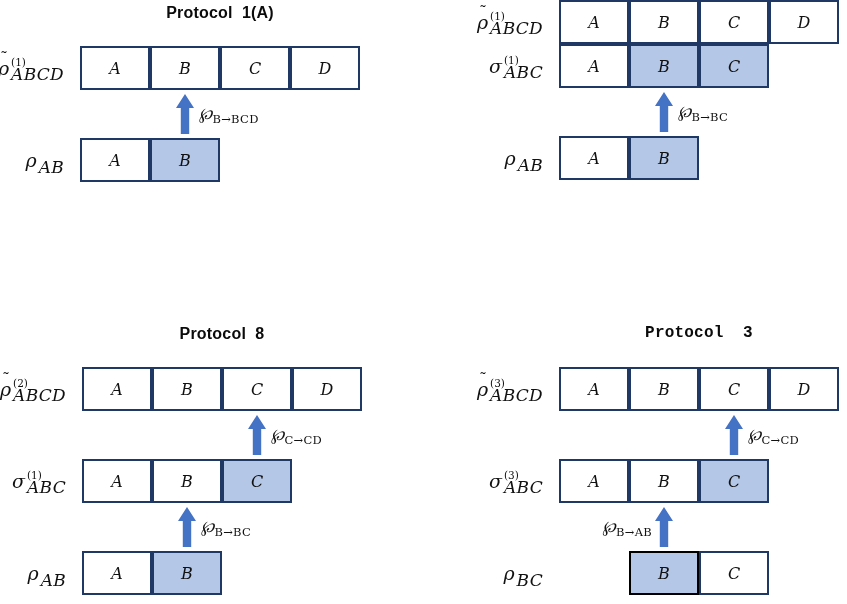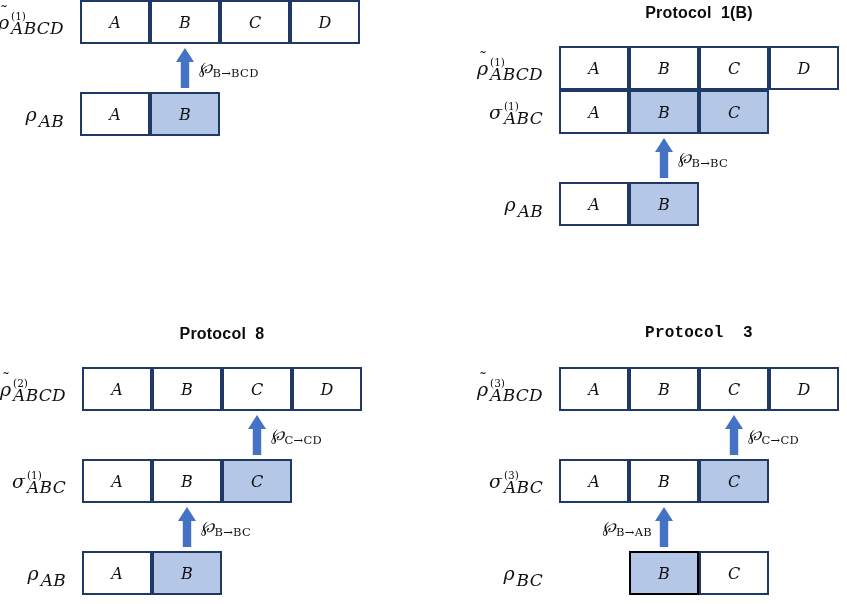--- a/index.html
+++ b/index.html
@@ -36,20 +36,21 @@
   .scripts{display:flex;flex-direction:column;margin-left:2px;font-family:"DejaVu Serif",serif;}
   .s-sup{font-size:10.5px;line-height:11px;font-style:normal;}
   .s-sub{font-size:17px;line-height:12px;font-style:italic;letter-spacing:.3px;}
   .s-sub.solo{margin-top:13px;}
 </style>
 </head>
 <body>
 
 <div id="page">
     <div class="panel tl">
+      <div class="title" style="margin-left: 80px;">Protocol  1(A)</div>
       <div class="row">
         <div class="gutter" style="width: 80px;">
           <span class="state">
             <span class="s-basewrap"><span>ρ</span><span class="s-tilde">˜</span></span>
             <span class="scripts">
               <span class="s-sup">(1)</span>
               <span class="s-sub">ABCD</span>
             </span>
           </span>
         </div>
@@ -75,21 +76,20 @@
             </span>
           </span>
         </div>
         <div class="cells" style="margin-left: 0px;">
           <div class="cell">A</div>
           <div class="cell shaded">B</div>
         </div>
       </div>
     </div>
     <div class="panel tr">
-      <div class="title" style="margin-left: 135px;">Protocol  1(B)</div>
       <div class="row">
         <div class="gutter" style="width: 135px;">
           <span class="state">
             <span class="s-basewrap"><span>ρ</span><span class="s-tilde">˜</span></span>
             <span class="scripts">
               <span class="s-sup">(1)</span>
               <span class="s-sub">ABCD</span>
             </span>
           </span>
         </div>

